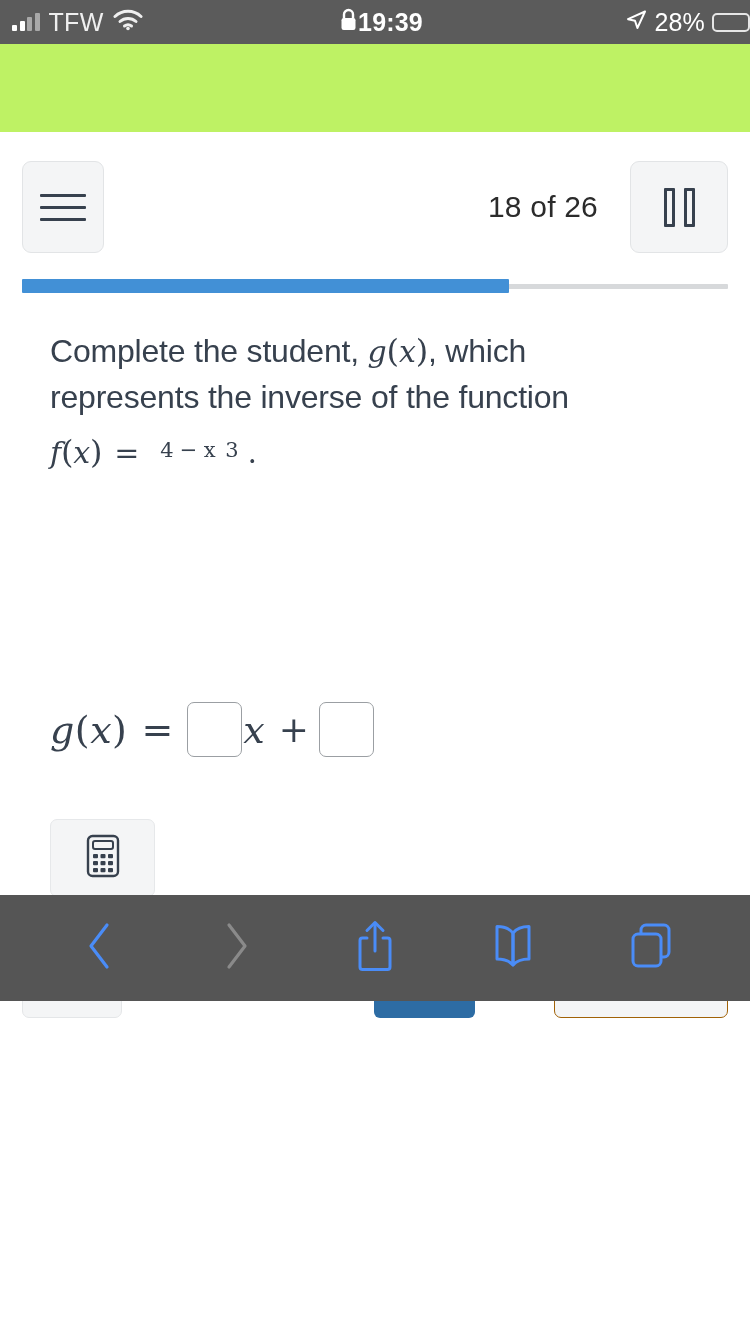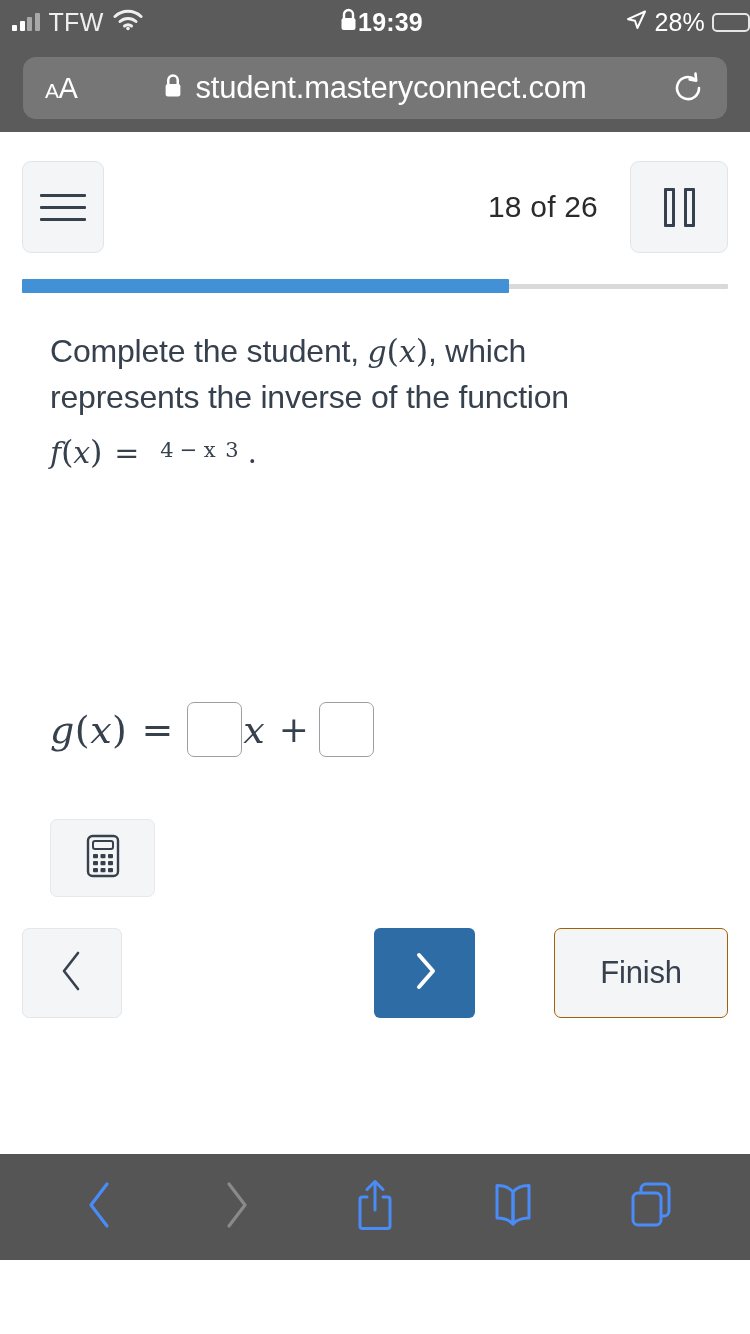--- a/index.html
+++ b/index.html
@@ -8,21 +8,21 @@
     width: 750px;
     height: 1334px;
     overflow: hidden;
     font-family: "Liberation Sans", sans-serif;
     background: #ffffff;
   }
 
   #app {
     position: relative;
     width: 750px;
-    height: 1260px;
+    height: 1001px;
     background: #bef264;
   }
 
   
   .status-bar {
     position: absolute;
     top: 0; left: 0;
     width: 750px;
     height: 44px;
     background: #5b5b5b;
@@ -492,40 +492,20 @@
           <path d="M20 2.5 L3 10.2 L10 11.8 L12.4 19 Z" fill="none" stroke="#ffffff" stroke-width="2" stroke-linejoin="round"></path>
         </svg>
       </span>
       <span class="batt-pct">28%</span>
       <span class="battery">
         <span class="fill" id="batt-fill" style="width:28%"></span>
       </span>
     </div>
   </div>
 
-  <div class="browser-bar">
-    <div class="url-pill">
-      <span class="aa-btn"><span class="small">A</span>A</span>
-      <div class="url-center">
-        <span>
-          <svg width="20" height="26" viewBox="0 0 19 24">
-            <path d="M5 10 V6.5 A4.5 4.5 0 0 1 14 6.5 V10" stroke="#ffffff" stroke-width="2.4" fill="none"></path>
-            <rect x="2.5" y="10" width="14" height="12" rx="2.2" fill="#ffffff"></rect>
-          </svg>
-        </span>
-        <span class="url-text">student.masteryconnect.com</span>
-      </div>
-      <span class="reload-btn">
-        <svg width="34" height="34" viewBox="0 0 34 34">
-          <path d="M28 17 A11 11 0 1 1 24 8.6" stroke="#ffffff" stroke-width="2.6" fill="none" stroke-linecap="round"></path>
-          <path d="M24.5 2.5 L25.2 9.6 L18.6 8.4" stroke="#ffffff" stroke-width="2.6" fill="none" stroke-linecap="round" stroke-linejoin="round"></path>
-        </svg>
-      </span>
-    </div>
-  </div>
 
   <div class="page">
 
     <div class="assess-toolbar">
       <div class="sq-btn menu-btn">
         <span class="hamburger">
           <span></span>
             <span></span>
             <span></span>
         </span>

